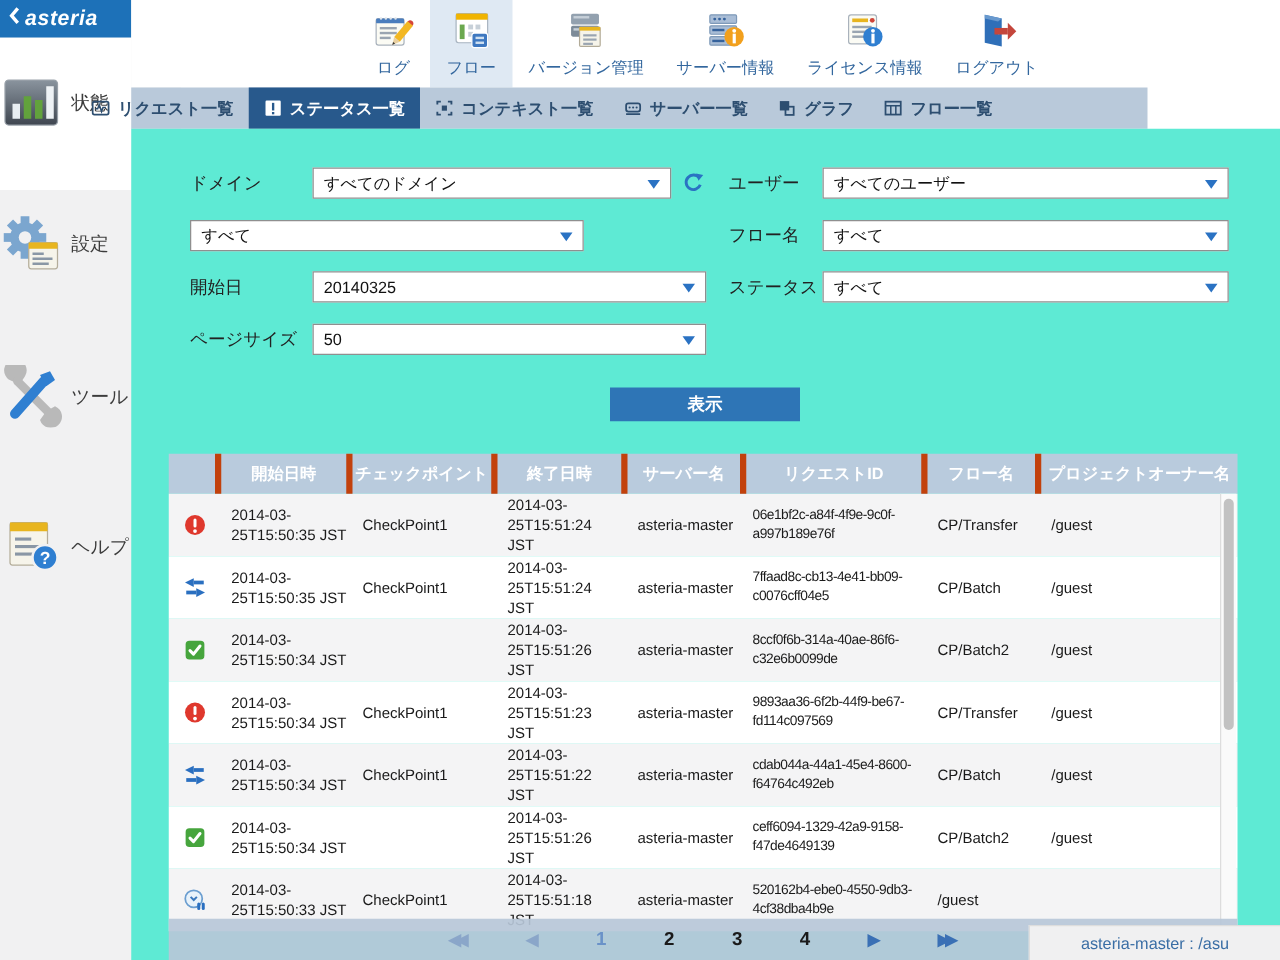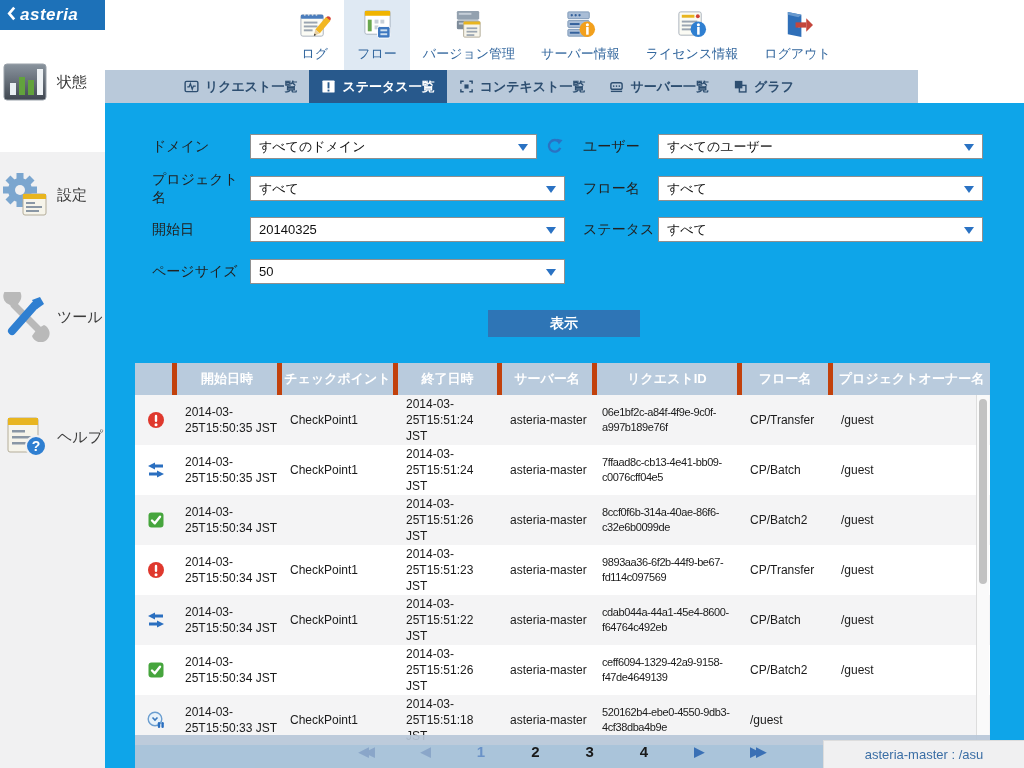--- a/index.html
+++ b/index.html
@@ -29,21 +29,21 @@
   .ti-icon svg{width:33px;height:33px;display:block;}
   .top-label{font-size:13px;color:#33679e;white-space:nowrap;}
   
   .subnav{position:absolute;left:105px;top:70px;width:813px;height:33px;background:#b9c9da;display:flex;
           justify-content:flex-end;padding-right:112px;box-sizing:border-box;}
   .sub-item{display:flex;align-items:center;gap:6px;padding:0 12px;font-size:13px;font-weight:bold;
             color:#2d4e70;cursor:pointer;white-space:nowrap;}
   .sub-item.active{background:#28598c;color:#fff;}
   .sub-icon svg{width:15px;height:15px;display:block;}
   
-  .content{position:absolute;left:105px;top:103px;width:919px;height:665px;background:#0ea5e9;}
+  .content{position:absolute;left:105px;top:103px;width:919px;height:665px;background:#5eead4;}
   .filter-row{position:absolute;display:flex;align-items:center;height:25px;}
   .filter-row.col-left{left:47px;}
   .filter-row.col-left .flabel{width:98px;}
   .filter-row.col-left .fselect{width:315px;}
   .filter-row.col-left.r0 .fselect{width:287px;}
   .filter-row.col-right{left:478px;}
   .filter-row.col-right .flabel{width:75px;}
   .filter-row.col-right .fselect{width:325px;}
   .filter-row.r0{top:31px;}.filter-row.r1{top:73px;}.filter-row.r2{top:114px;}.filter-row.r3{top:156px;}
   .flabel{font-size:14px;color:#222;}
@@ -322,39 +322,49 @@
     </div>
     <div class="sub-item">
       <div class="sub-icon">
         <svg viewBox="0 0 16 16">
           <rect x="2" y="2" width="8" height="8" fill="currentColor"></rect>
           <rect x="6.8" y="6.8" width="7" height="7" fill="none" stroke="currentColor" stroke-width="1.5"></rect>
         </svg>
       </div>
       <div class="sub-label">グラフ</div>
     </div>
+    <div class="sub-item">
+      <div class="sub-icon">
+        <svg viewBox="0 0 16 16">
+          <rect x="1.5" y="2.5" width="13" height="11" fill="none" stroke="currentColor" stroke-width="1.5"></rect>
+          <line x1="1.5" y1="6" x2="14.5" y2="6" stroke="currentColor" stroke-width="1.3"></line>
+          <line x1="6" y1="6" x2="6" y2="13.5" stroke="currentColor" stroke-width="1.3"></line>
+          <line x1="10.3" y1="6" x2="10.3" y2="13.5" stroke="currentColor" stroke-width="1.3"></line>
+        </svg>
+      </div>
+      <div class="sub-label">フロー一覧</div>
+    </div>
   </div>
 
 <div class="content">
   <div>
       <div class="filter-row col-left r0">
         <div class="flabel">ドメイン</div>
         <div class="fselect">
           <div class="fvalue">すべてのドメイン</div>
           <div class="arrow"></div>
         </div>
         <div class="refresh-btn">
           <svg viewBox="0 0 16 16">
             <path d="M13.4 9.3 A5.5 5.5 0 1 1 12.6 4" fill="none" stroke="#2a72c3" stroke-width="2.2"></path>
             <polygon points="10.2,0.8 15.6,1.8 12,6.2" fill="#2a72c3"></polygon>
           </svg>
         </div>
       </div>
       <div class="filter-row col-left r1">
-        <div class="flabel">プロジェクト名</div>
         <div class="fselect">
           <div class="fvalue">すべて</div>
           <div class="arrow"></div>
         </div>
       </div>
       <div class="filter-row col-left r2">
         <div class="flabel">開始日</div>
         <div class="fselect">
           <div class="fvalue">20140325</div>
           <div class="arrow"></div>

